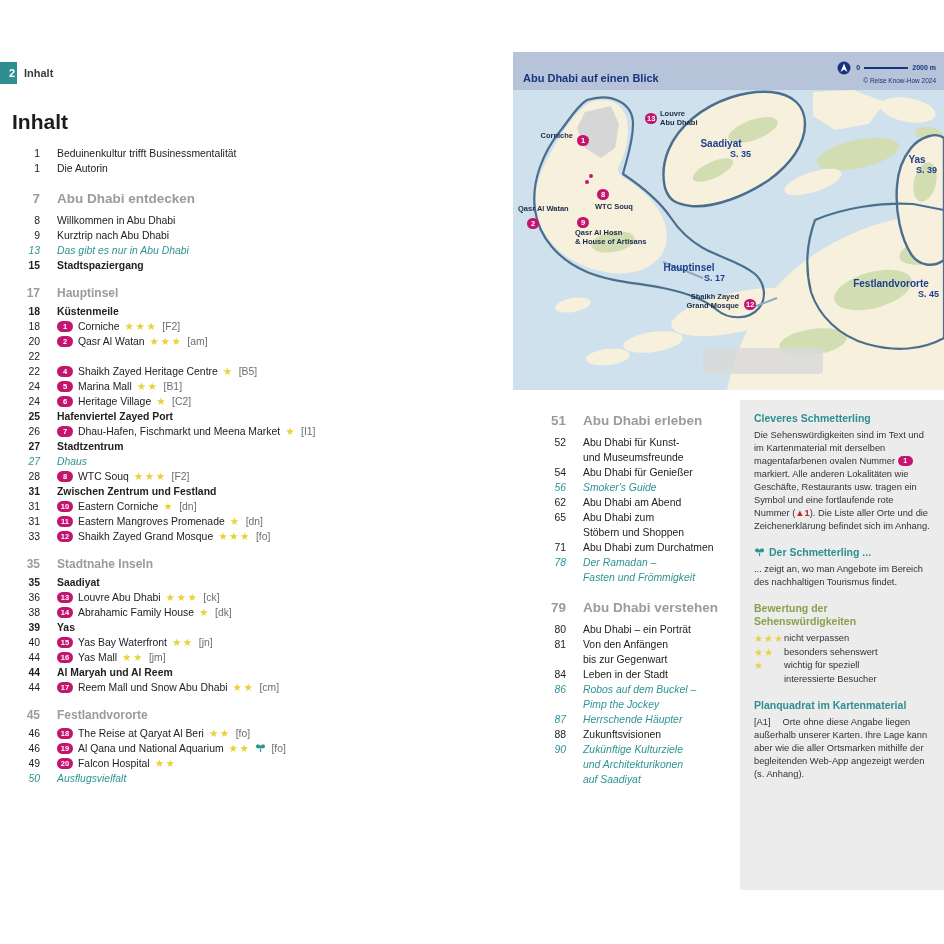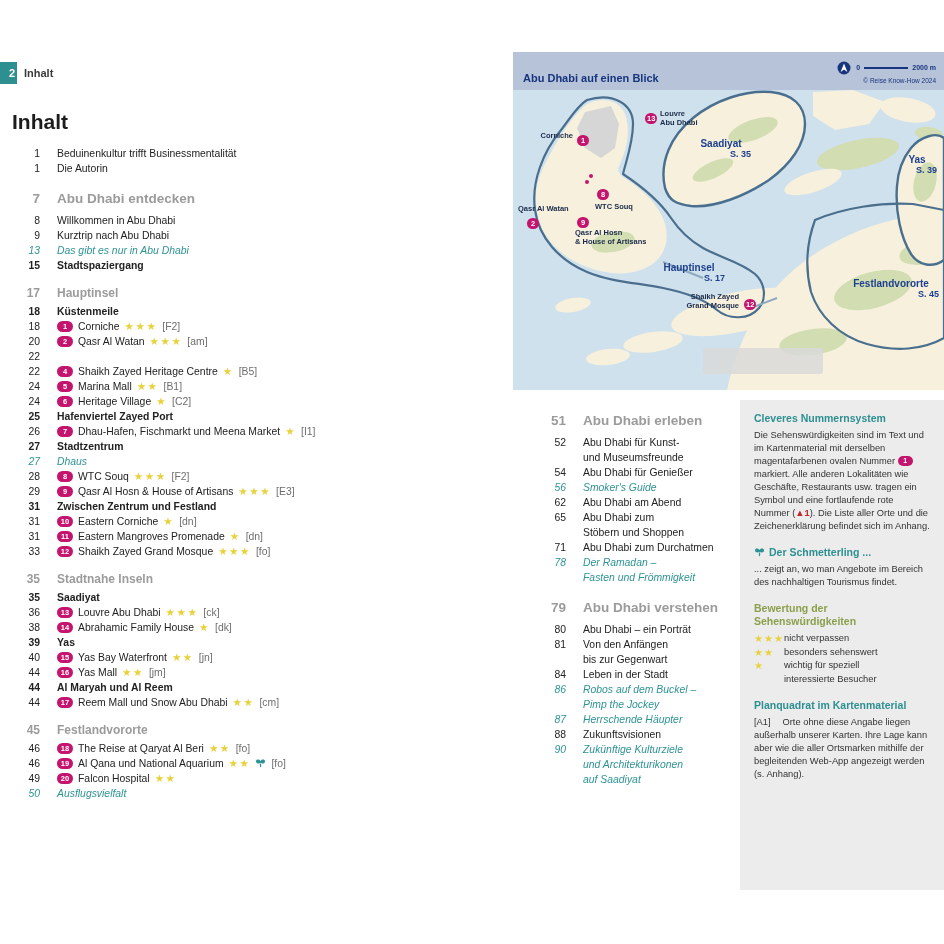--- a/index.html
+++ b/index.html
@@ -148,24 +148,20 @@
         <span class="txt"><span class="lab">Stadtzentrum</span></span>
       </div>
       <div class="row k-italic">
         <span class="num">27</span>
         <span class="txt"><span class="lab">Dhaus</span></span>
       </div>
       <div class="row k-poi">
         <span class="num">28</span>
         <span class="txt"><span class="pill">8</span><span class="lab">WTC Souq</span><span class="stars">★★★</span><span class="grid">[F2]</span></span>
       </div>
-      <div class="row k-poi">
-        <span class="num">29</span>
-        <span class="txt"><span class="pill">9</span><span class="lab">Qasr Al Hosn &amp; House of Artisans</span><span class="stars">★★★</span><span class="grid">[E3]</span></span>
-      </div>
       <div class="row k-bold">
         <span class="num">31</span>
         <span class="txt"><span class="lab">Zwischen Zentrum und Festland</span></span>
       </div>
       <div class="row k-poi">
         <span class="num">31</span>
         <span class="txt"><span class="pill">10</span><span class="lab">Eastern Corniche</span><span class="stars">★</span><span class="grid">[dn]</span></span>
       </div>
       <div class="row k-poi">
         <span class="num">31</span>
@@ -386,21 +382,21 @@
         <div class="map-poi" style="left: 82px; top: 113px; width: 60px; text-align: left;">WTC Souq</div>
         <div class="map-pill" style="left: 64px; top: 127px;">9</div>
         <div class="map-poi" style="left: 62px; top: 139px; width: 80px; text-align: left;">Qasr Al Hosn<br>&amp; House of Artisans</div>
         <div class="map-pill" style="left: 231px; top: 209px;">12</div>
         <div class="map-poi" style="left: 150px; top: 203px; width: 76px; text-align: right;">Shaikh Zayed<br>Grand Mosque</div>
       </div>
   </div>
 
   <div class="sidebar">
     <div>
-      <div class="sb-h">Cleveres Nummernsystem</div>
+      <div class="sb-h">Cleveres Schmetterling</div>
       <div class="sb-body">
         <span>Die Sehenswürdigkeiten sind im Text und im Kartenmaterial mit derselben magentafarbenen ovalen Nummer </span><span class="inline-pill">1</span><span> markiert. Alle anderen Lokalitäten wie Geschäfte, Restaurants usw. tragen ein Symbol und eine fortlaufende rote Nummer (</span><span class="redsym">▲1</span><span>). Die Liste aller Orte und die Zeichenerklärung befindet sich im Anhang.</span>
       </div>
     </div>
     <div>
       <div class="sb-h">
         <svg class="bficon" width="11" height="9" viewBox="0 0 11 9" style="margin:0 4px 0 0">
             <path d="M5.5 2 C4 0 1 0 1 2.5 C1 4.5 3.5 5 5.5 4 C7.5 5 10 4.5 10 2.5 C10 0 7 0 5.5 2 Z M5.5 4 C4.5 5.5 4.5 7 5.5 8.5 C6.5 7 6.5 5.5 5.5 4 Z" fill="#2e9394"></path>
           </svg><span>Der Schmetterling ...</span>
       </div>

